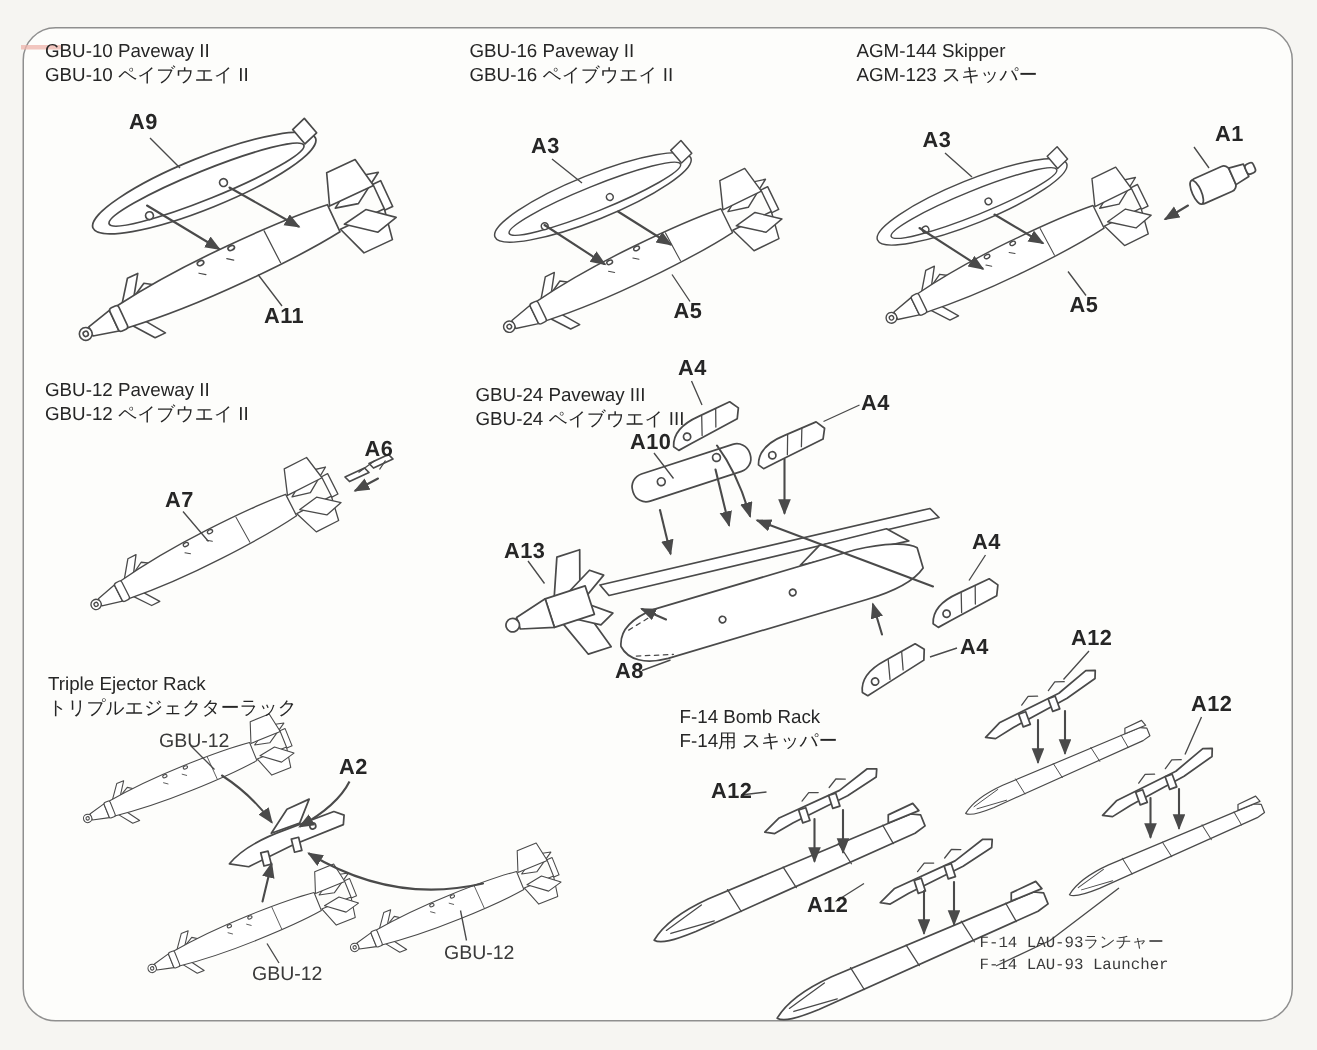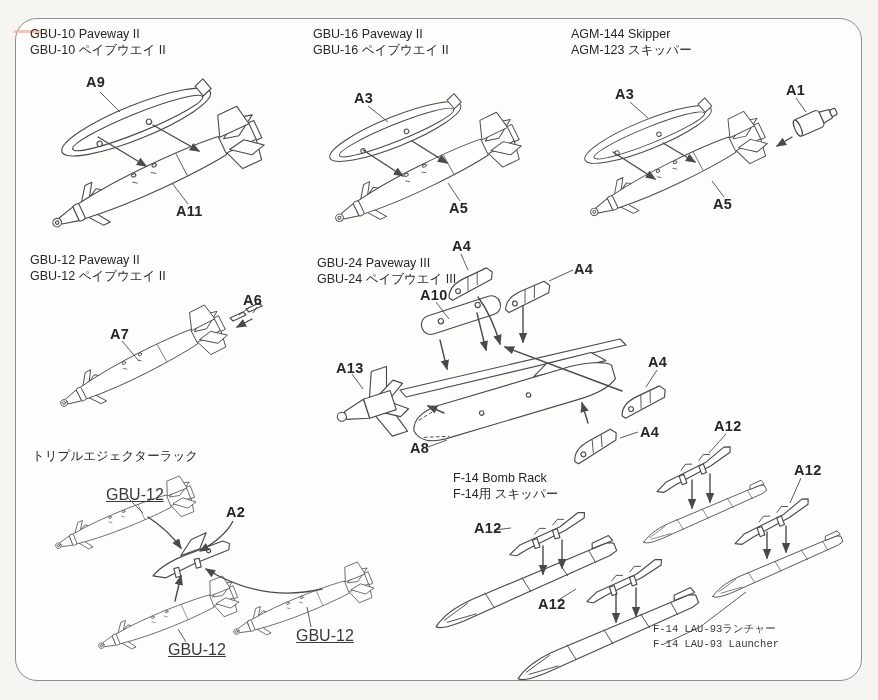--- a/index.html
+++ b/index.html
@@ -24,21 +24,21 @@
     background:var(--artifact);opacity:.75;
   }
   svg.canvas{position:absolute;left:0;top:0;}
   .draw{stroke:var(--line);fill:#fff;stroke-width:1.15;stroke-linejoin:round;stroke-linecap:round;}
   .thin{fill:none !important;stroke:var(--line);stroke-width:.85;}
   .arrow{stroke:var(--line);fill:none;stroke-width:1.4;marker-end:url(#ah);}
   .ldr{stroke:var(--line);fill:none;stroke-width:.9;}
   .hdr{position:absolute;font-size:12.5px;font-weight:normal;line-height:16px;white-space:nowrap;}
   .hdr div{white-space:nowrap;}
   .pl{position:absolute;font-size:14.5px;font-weight:bold;letter-spacing:.3px;white-space:nowrap;}
-  .sl{position:absolute;font-size:16px;color:var(--subtext);white-space:nowrap;text-decoration:underline;}
+  .sl{position:absolute;font-size:13px;color:var(--subtext);white-space:nowrap;}
   .lau-lbl{position:absolute;font-size:10.5px;line-height:14.5px;color:var(--subtext);white-space:nowrap;font-family:Liberation Mono, monospace;}
 </style>
 </head>
 <body>
 
 <div class="sheet"></div>
 <div class="artifact"></div>
 
 <svg class="canvas" width="878" height="700" viewBox="0 0 878 700">
   <defs>
@@ -219,37 +219,38 @@
 </div>
 <div class="hdr" style="left:30px;top:252px">
   <div>GBU-12 Paveway II</div>
   <div>GBU-12 ペイブウエイ II</div>
 </div>
 <div class="hdr" style="left:317px;top:255px">
   <div>GBU-24 Paveway III</div>
   <div>GBU-24 ペイブウエイ III</div>
 </div>
 <div class="hdr" style="left:32px;top:448px">
+  <div>Triple Ejector Rack</div>
   <div>トリプルエジェクターラック</div>
 </div>
 <div class="hdr" style="left:453px;top:470px">
   <div>F-14 Bomb Rack</div>
   <div>F-14用 スキッパー</div>
 </div>
 <div class="lau-lbl" style="left:653px;top:622px">
   <div>F-14 LAU-93ランチャー</div>
   <div>F-14 LAU-93 Launcher</div>
 </div>
 
 <div class="pl" style="left:86px;top:74px">A9</div>
 <div class="pl" style="left:176px;top:203px">A11</div>
 <div class="pl" style="left:354px;top:90px">A3</div>
 <div class="pl" style="left:449px;top:200px">A5</div>
 <div class="pl" style="left:615px;top:86px">A3</div>
-<div class="pl" style="left:786px;top:82px">A1</div>
+<div class="pl" style="left:810px;top:82px">A1</div>
 <div class="pl" style="left:713px;top:196px">A5</div>
 <div class="pl" style="left:243px;top:292px">A6</div>
 <div class="pl" style="left:110px;top:326px">A7</div>
 <div class="pl" style="left:452px;top:238px">A4</div>
 <div class="pl" style="left:574px;top:261px">A4</div>
 <div class="pl" style="left:420px;top:287px">A10</div>
 <div class="pl" style="left:336px;top:360px">A13</div>
 <div class="pl" style="left:410px;top:440px">A8</div>
 <div class="pl" style="left:648px;top:354px">A4</div>
 <div class="pl" style="left:640px;top:424px">A4</div>

